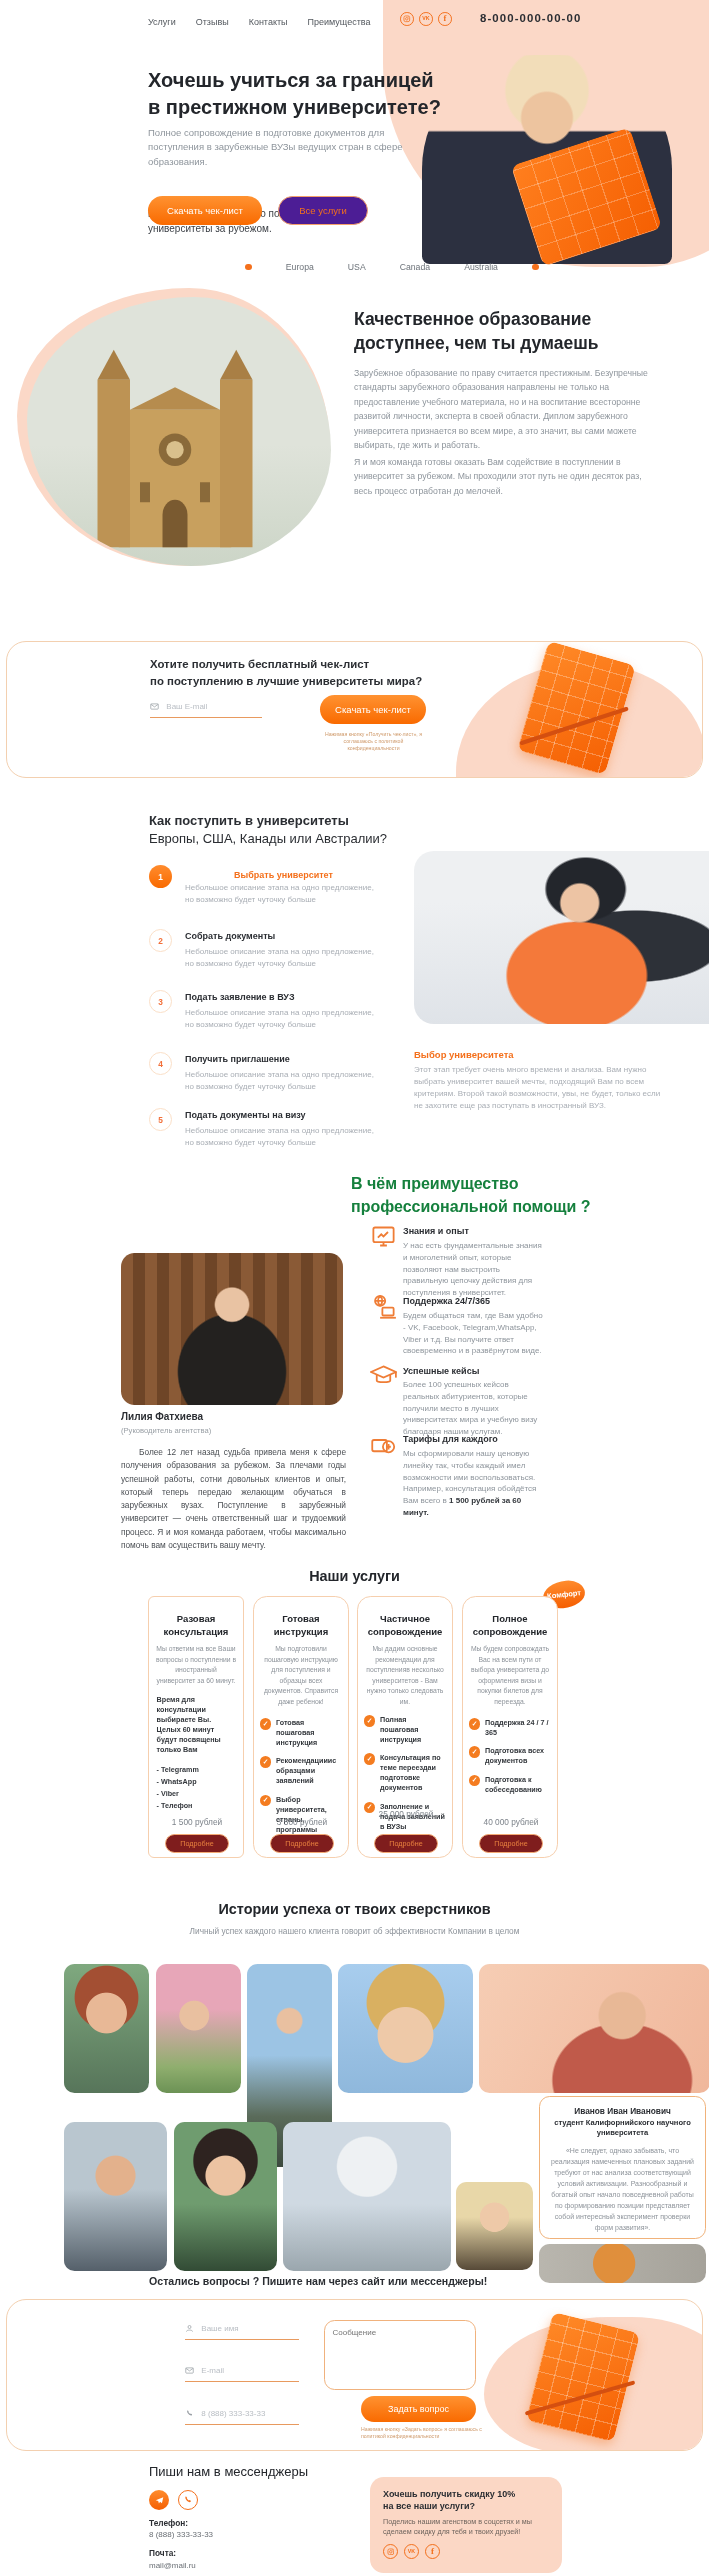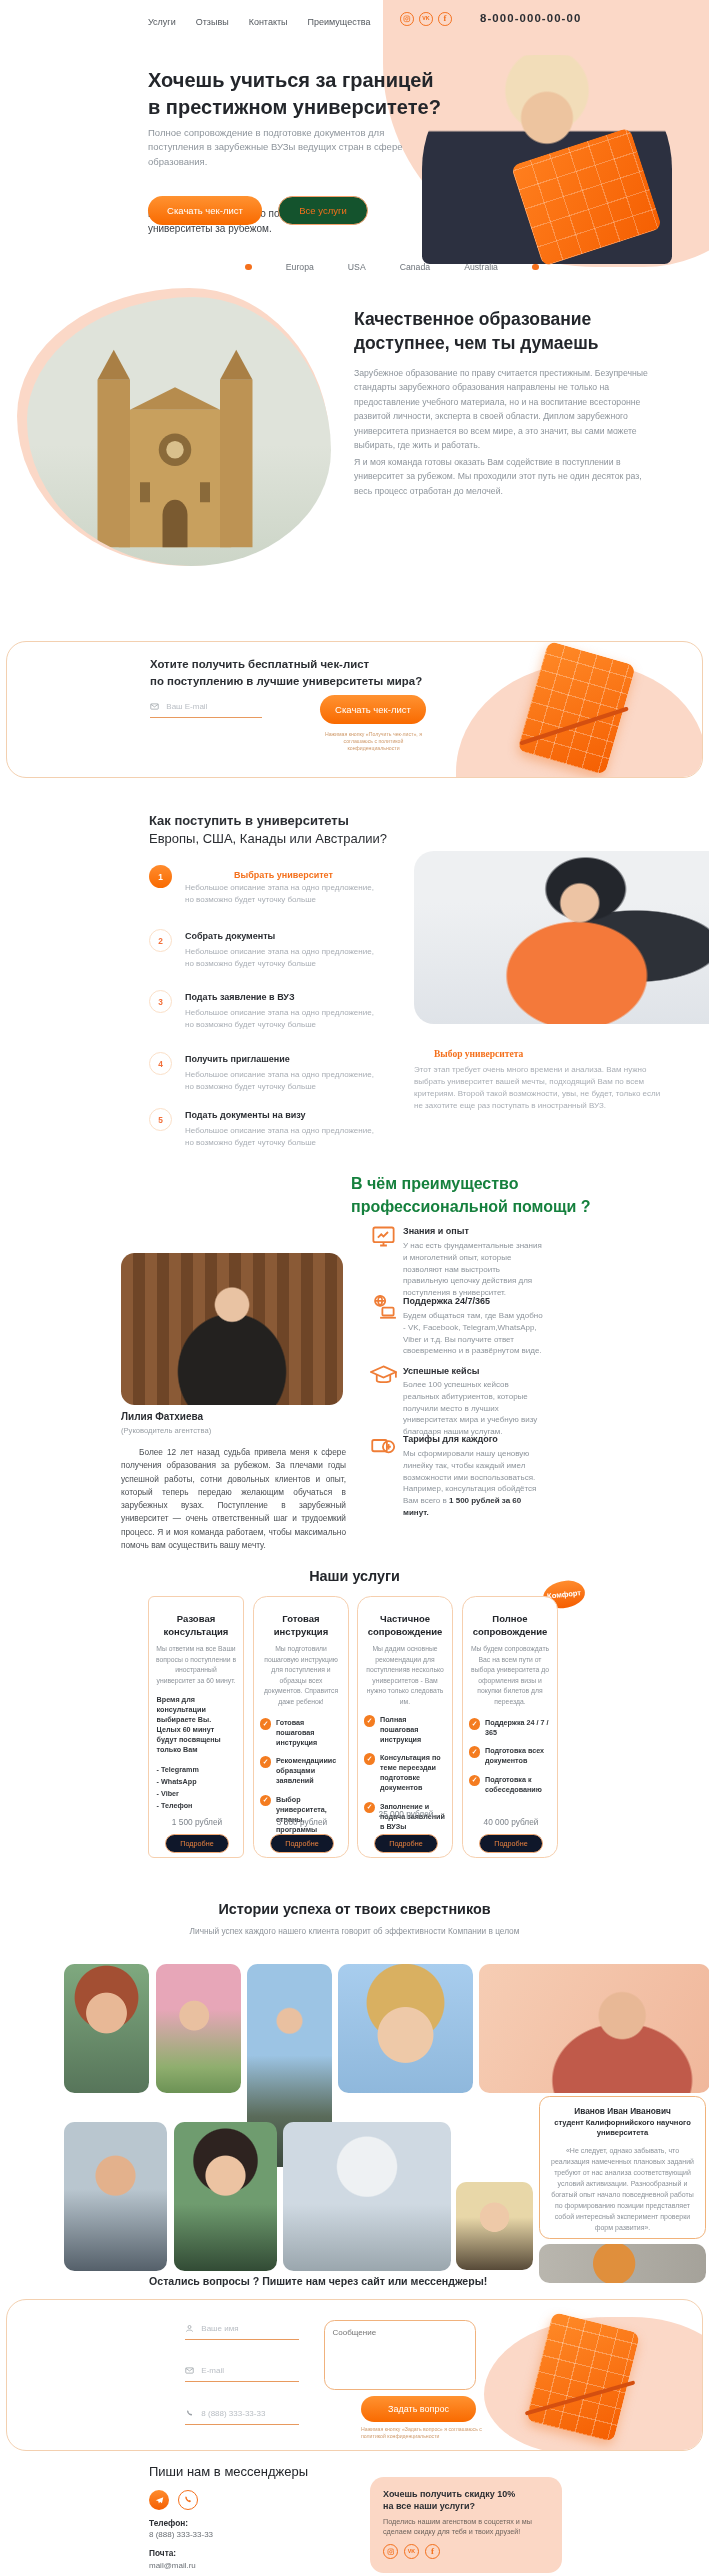--- a/index.html
+++ b/index.html
@@ -12,21 +12,21 @@
   .sc{width:13.7px;height:13.7px;border:1.1px solid #f4701c;border-radius:50%;display:flex;
       align-items:center;justify-content:center;color:#f4701c;box-sizing:border-box;}
   .sc svg{width:7.6px;height:7.6px;}
   .sc .t{font-size:5.3px;font-weight:bold;line-height:1;}
   .h1{font-size:20px;font-weight:bold;line-height:26.6px;color:#23262b;}
   .h2{font-size:17.5px;font-weight:bold;line-height:23.5px;color:#23262b;}
   .sub{font-size:9.5px;line-height:14.4px;color:#8e959c;}
   .btn-o{background:linear-gradient(180deg,#ff9231,#f96a00);color:#fff;border:none;border-radius:15px;
          display:flex;align-items:center;justify-content:center;font-size:9.5px;cursor:pointer;
          font-family:"Liberation Sans",sans-serif;}
-  .btn-w{background:#14532d;color:#f4701c;border:0.8px solid #f6a06a;border-radius:15px;display:flex;
+  .btn-w{background:#4c1d95;color:#f4701c;border:0.8px solid #f6a06a;border-radius:15px;display:flex;
          align-items:center;justify-content:center;font-size:9.5px;cursor:pointer;
          font-family:"Liberation Sans",sans-serif;}
   .dot{width:6.8px;height:6.8px;border-radius:50%;background:#f4701c;}
   .tabs{display:flex;align-items:center;gap:34px;font-size:8.7px;color:#6d737a;}
   .blob-peach{background:#fbd8c7;}
   .card-line{border:0.8px solid #f3d0b0;border-radius:20px;background:#fff;box-sizing:border-box;}
   .inp{display:flex;align-items:center;gap:5.3px;border-bottom:0.8px solid #e89a5f;padding-bottom:4.6px;}
   .inp input{border:none;outline:none;font-size:8px;color:#55595e;width:100%;background:transparent;
              font-family:"Liberation Sans",sans-serif;}
   .inp input::placeholder{color:#b9bec4;}
@@ -44,21 +44,21 @@
   .ben-ic{width:27px;height:27px;color:#ef7d36;}
   .pcard{border:0.8px solid #f6cfae;border-radius:13.7px;background:#fff;box-sizing:border-box;width:96px;height:262px;}
   .pcard .tt{font-size:9.5px;font-weight:bold;line-height:13px;text-align:center;margin-top:15px;}
   .pcard .dd{font-size:6.8px;line-height:10.6px;color:#8d939a;text-align:center;margin:6px 6.8px 0 6.8px;}
   .feat{display:flex;gap:4.6px;align-items:flex-start;margin:0 6px 8.3px 6px;}
   .feat .tx{font-size:7.2px;font-weight:bold;line-height:10px;color:#33373c;}
   .chk{width:11.4px;height:11.4px;border-radius:50%;background:#f47c20;color:#fff;flex:0 0 auto;
        display:flex;align-items:center;justify-content:center;}
   .chk::after{content:"✓";font-size:6.8px;font-weight:bold;}
   .price{font-size:8.3px;color:#7d838a;text-align:center;}
-  .more{width:64px;height:19px;border-radius:10px;border:0.8px solid #f3aa74;background:#0f172a;color:#e9823f;
+  .more{width:64px;height:19px;border-radius:10px;border:0.8px solid #f3aa74;background:#7f1d1d;color:#e9823f;
         font-size:7.2px;display:flex;align-items:center;justify-content:center;margin:0 auto;cursor:pointer;
         font-family:"Liberation Sans",sans-serif;}
   .tile{border-radius:10.6px;}
   .notebook{background:
      repeating-linear-gradient(0deg,rgba(255,255,255,.28) 0 1.1px,transparent 1.1px 16.7px),
      repeating-linear-gradient(90deg,rgba(255,255,255,.28) 0 1.1px,transparent 1.1px 16.7px),
      linear-gradient(145deg,#ff8a28,#f55f02);
      border-radius:9px;box-shadow:0 4.6px 10.6px rgba(240,110,20,.35);}
   .lbl{font-size:8.3px;font-weight:bold;color:#2b2e33;}
   .val{font-size:8px;color:#6b7076;}
@@ -204,21 +204,21 @@
     <div class="ab step-d" style="left:36px;top:16.7px;width:196px;">Небольшое описание этапа на одно предложение, но возможно будет чуточку больше</div>
   </div>
 
   <div class="ab" style="left:414px;top:851px;width:296px;height:173px;border-radius:20px 0 0 20px;
        background:
         radial-gradient(circle at 56% 30%, #edc4a4 0 9%, rgba(0,0,0,0) 10%),
         radial-gradient(ellipse at 58% 22%, #23262c 0 16%, rgba(0,0,0,0) 17%),
         radial-gradient(ellipse at 55% 72%, #f4793a 0 30%, rgba(0,0,0,0) 31%),
         radial-gradient(ellipse at 75% 55%, #2d3138 0 26%, rgba(0,0,0,0) 27%),
         linear-gradient(180deg,#eef0f2 0 30%,#dfe3e8 100%);"></div>
-  <div class="ab" style="left:434px;top:1049px;font-size:9.5px;font-weight:bold;color:#f4701c;font-family:Liberation Serif, serif;">Выбор университета</div>
+  <div class="ab" style="left:414px;top:1049px;font-size:9.5px;font-weight:bold;color:#f4701c;">Выбор университета</div>
   <div class="ab step-d" style="left:414px;top:1064px;width:254px;">Этот этап требует очень много времени и анализа. Вам нужно выбрать университет вашей мечты, подходящий Вам по всем критериям. Второй такой возможности, увы, не будет, только если не захотите еще раз поступать в иностранный ВУЗ.</div>
 
   <div class="ab" style="left:351px;top:1172px;font-size:16px;font-weight:bold;line-height:23px;color:#15803d;">
     <div>В чём преимущество</div>
     <div>профессиональной помощи ?</div>
   </div>
 
   <div class="ab" style="left:121px;top:1253px;width:222px;height:152px;border-radius:13.7px;
        background:
         radial-gradient(circle at 50% 34%, #e9c3a3 0 11%, rgba(0,0,0,0) 12%),

